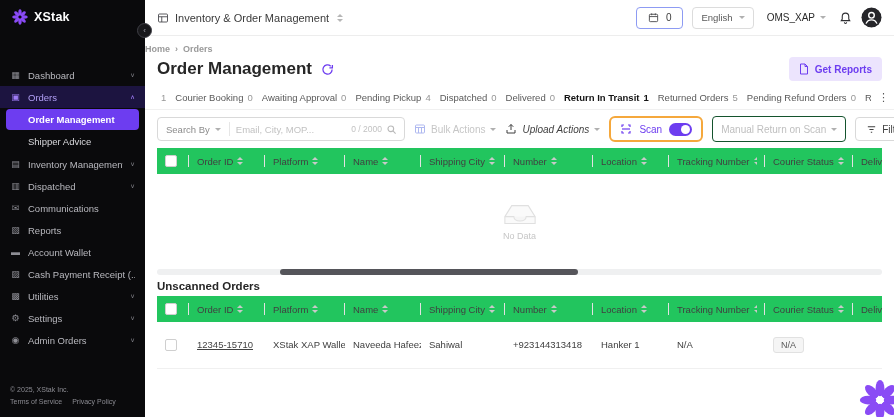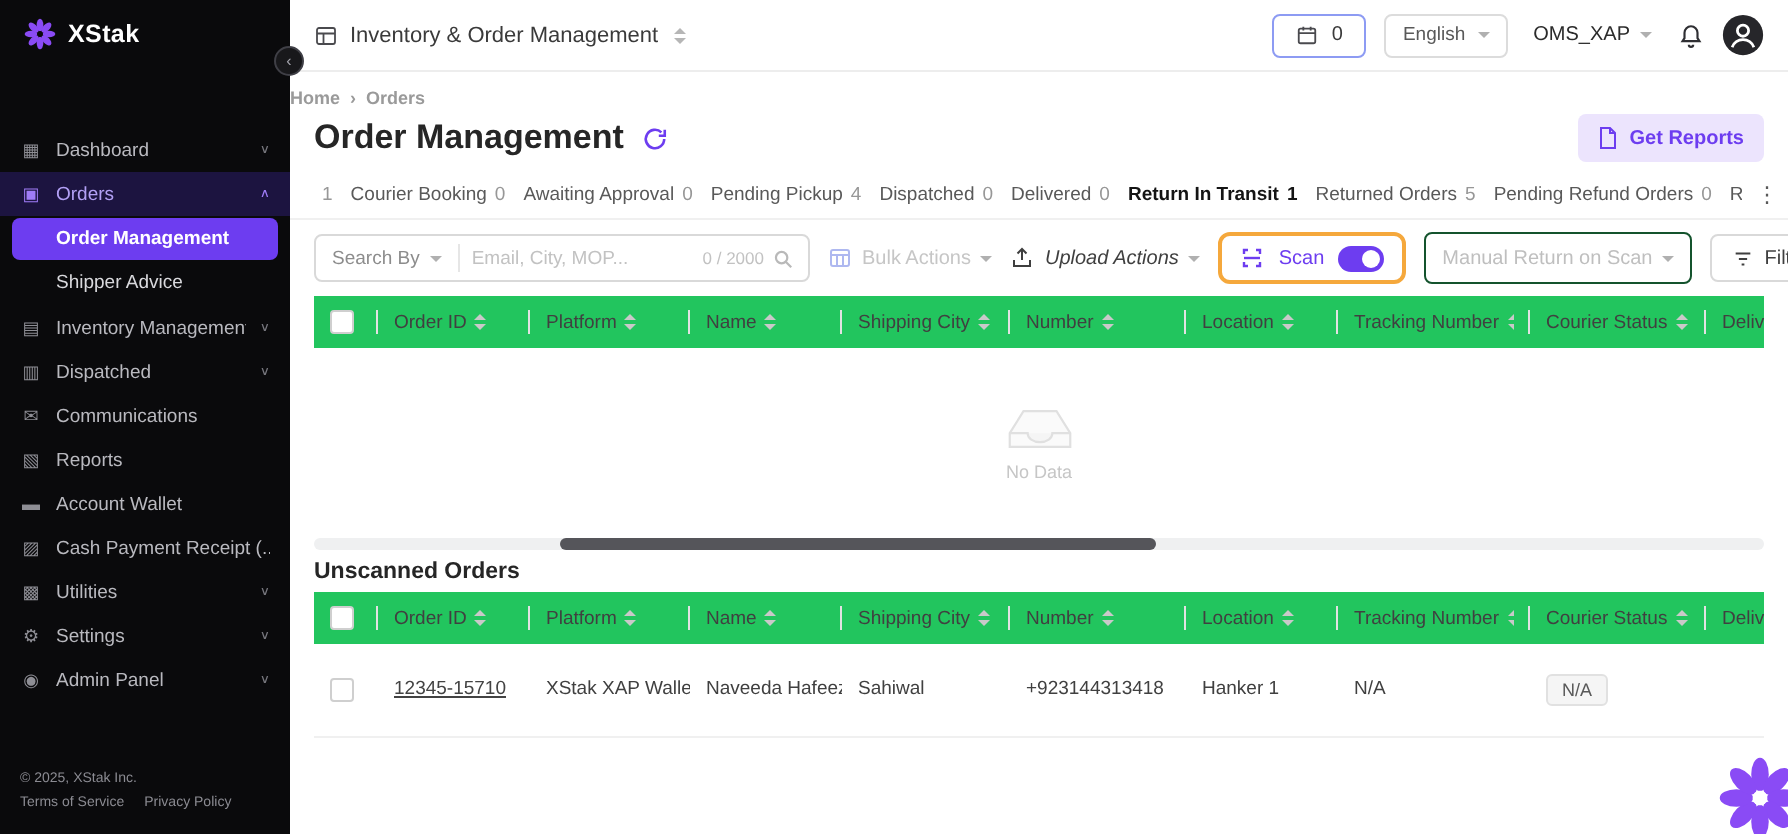--- a/index.html
+++ b/index.html
@@ -163,21 +163,21 @@
       <span class="lbl">Utilities</span>
       <span class="chev">∨</span>
     </div>
     <div class="mi">
       <span class="ico">⚙</span>
       <span class="lbl">Settings</span>
       <span class="chev">∨</span>
     </div>
     <div class="mi">
       <span class="ico">◉</span>
-      <span class="lbl">Admin Panel</span>
+      <span class="lbl">Admin Orders</span>
       <span class="chev">∨</span>
     </div>
   </nav>
 
   <div class="side-footer">
     <div>© 2025, XStak Inc.</div>
     <div class="links">
       <span>Terms of Service</span>
       <span>Privacy Policy</span>
     </div>

